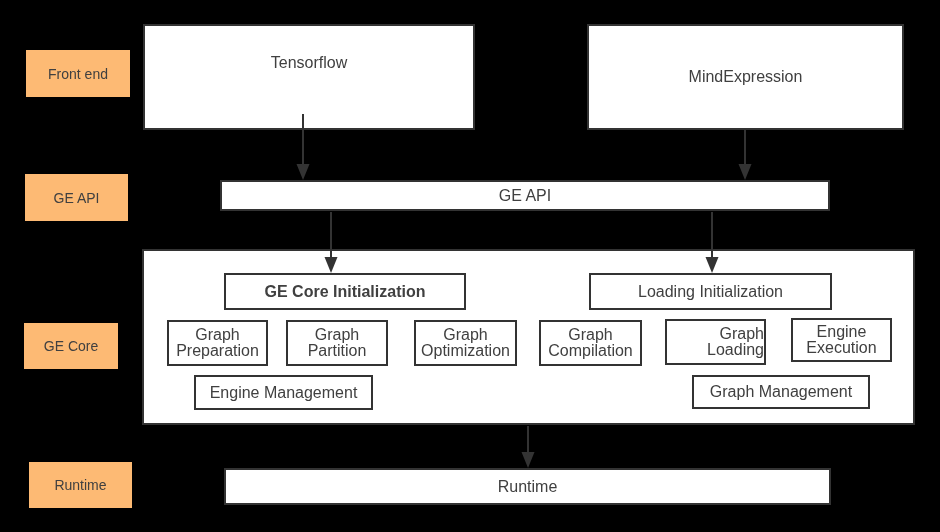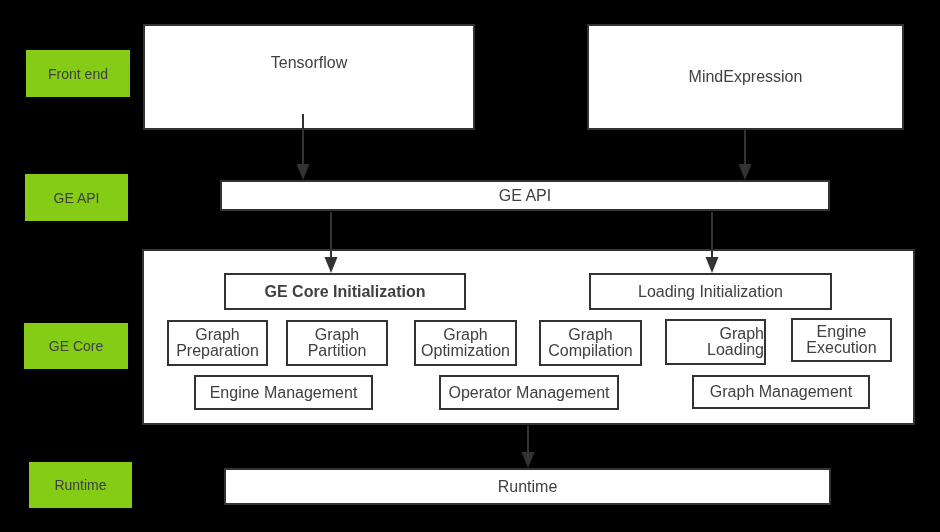--- a/index.html
+++ b/index.html
@@ -10,21 +10,21 @@
   }
   .canvas {
     position: relative;
     width: 940px;
     height: 532px;
     background: #000;
     overflow: hidden;
   }
   .side-label {
     position: absolute;
-    background: #84cc16;
+    background: #fdba74;
     color: #404040;
     font-size: 14px;
     display: flex;
     align-items: center;
     justify-content: center;
     text-align: center;
   }
   .node {
     position: absolute;
     background: #fff;
@@ -50,21 +50,21 @@
     pointer-events: none;
   }
 </style>
 </head>
 <body>
 
 <div class="canvas">
 
   <div class="side-label" style="left:26px; top:50px; width:104px; height:47px;">Front end</div>
   <div class="side-label" style="left:25px; top:174px; width:103px; height:47px;">GE API</div>
-  <div class="side-label" style="left:24px; top:323px; width:104px; height:46px;">GE Core</div>
+  <div class="side-label" style="left:24px; top:323px; width:94px; height:46px;">GE Core</div>
   <div class="side-label" style="left:29px; top:462px; width:103px; height:46px;">Runtime</div>
 
   <div class="node node-top-label" style="left:143px; top:24px; width:332px; height:106px;">
     <span class="node-title">Tensorflow</span>
   </div>
 
   <div class="node" style="left:587px; top:24px; width:317px; height:106px;">MindExpression</div>
 
   <div class="node" style="left:220px; top:180px; width:610px; height:31px;">GE API</div>
 
@@ -74,21 +74,20 @@
     <div class="node" style="left:445px; top:22px; width:243px; height:37px;">Loading Initialization</div>
 
     <div class="node" style="left:23px; top:69px; width:101px; height:46px;">Graph Preparation</div>
     <div class="node" style="left:142px; top:69px; width:102px; height:46px;">Graph Partition</div>
     <div class="node" style="left:270px; top:69px; width:103px; height:46px;">Graph Optimization</div>
     <div class="node" style="left:395px; top:69px; width:103px; height:46px;">Graph Compilation</div>
     <div class="node" style="left:521px; top:68px; width:101px; height:46px;text-align:right;">Graph Loading</div>
     <div class="node" style="left:647px; top:67px; width:101px; height:44px;">Engine Execution</div>
 
     <div class="node" style="left:50px; top:124px; width:179px; height:35px;">Engine Management</div>
-    <div class="node" style="left:295px; top:124px; width:180px; height:35px;">Operator Management</div>
     <div class="node" style="left:548px; top:124px; width:178px; height:34px;">Graph Management</div>
   </div>
 
   <div class="node" style="left:224px; top:468px; width:607px; height:37px;">Runtime</div>
 
   <svg class="arrow-layer" width="940" height="532" viewBox="0 0 940 532">
     <g stroke="#333" fill="#333">
       <g>
         <line x1="303" y1="114" x2="303" y2="166" stroke-width="2"></line>
         <polygon points="296.5,164 309.5,164 303,180" stroke="none"></polygon>

